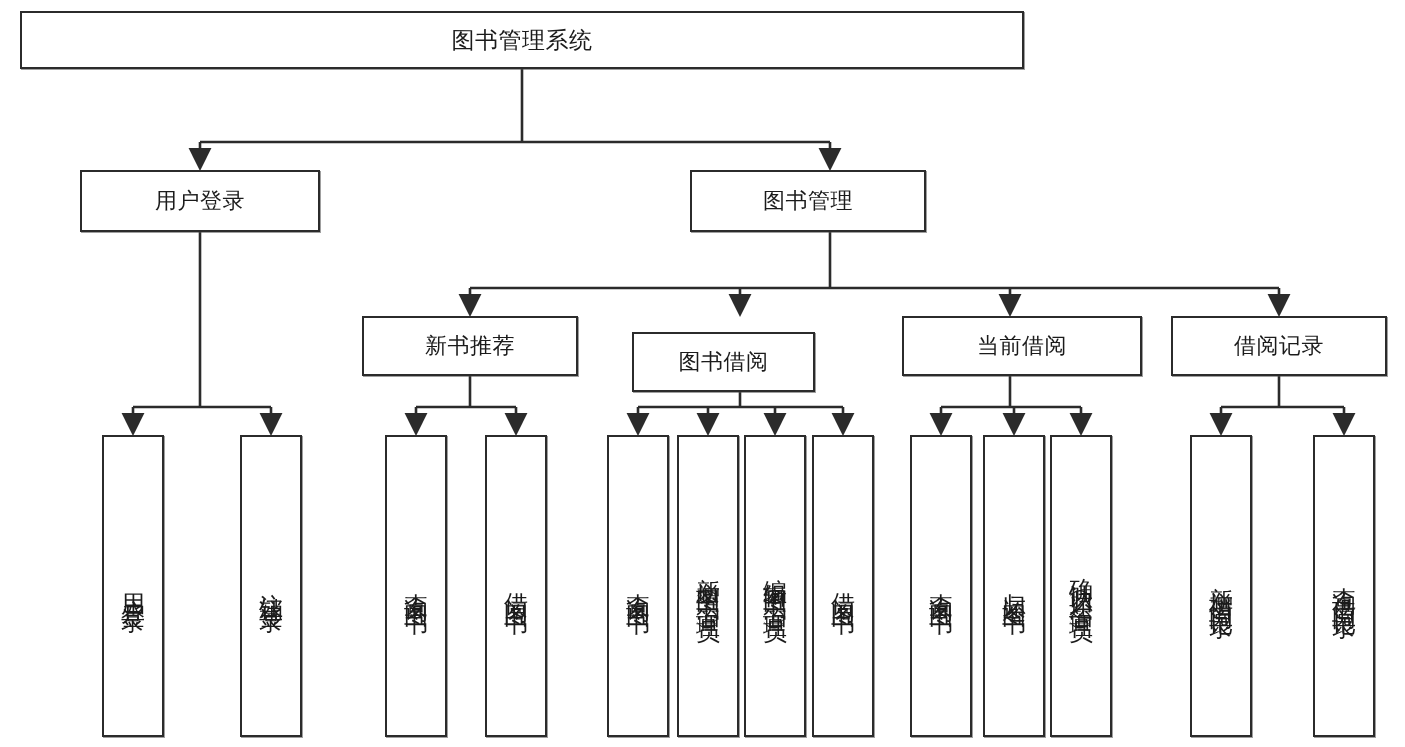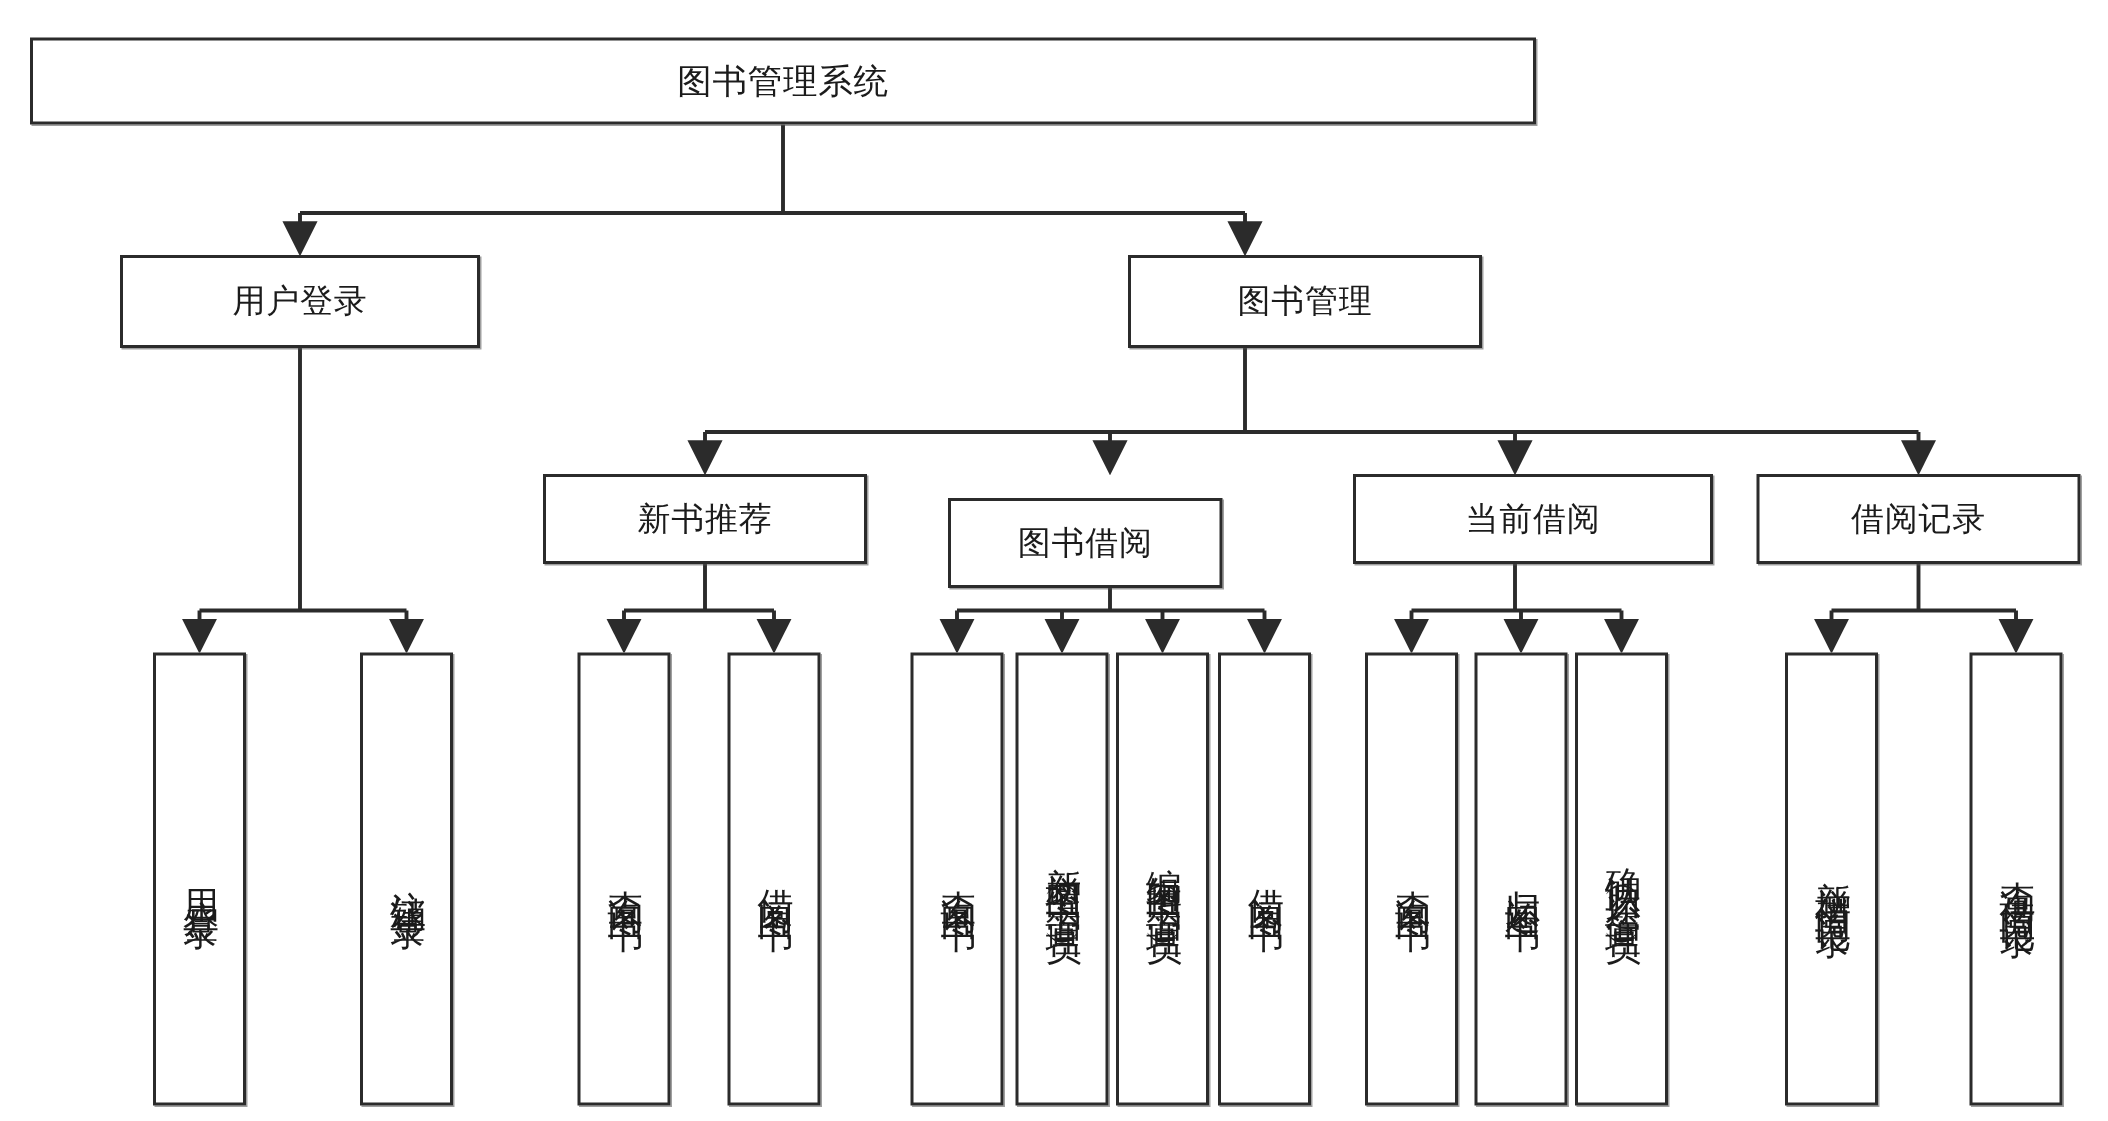--- a/index.html
+++ b/index.html
@@ -101,27 +101,27 @@
         <path d="M 941 407 L 941 432" marker-end="url(#arrow)"></path>
         <path d="M 1014 407 L 1014 432" marker-end="url(#arrow)"></path>
         <path d="M 1081 407 L 1081 432" marker-end="url(#arrow)"></path>
         <path d="M 1279 376 L 1279 407"></path>
         <path d="M 1221 407 L 1344 407"></path>
         <path d="M 1221 407 L 1221 432" marker-end="url(#arrow)"></path>
         <path d="M 1344 407 L 1344 432" marker-end="url(#arrow)"></path>
       </g>
   </svg>
   <div id="nodes">
-      <div class="node root" style="left: 20px; top: 11px; width: 1004px; height: 58px; margin-top: 14px;">
+      <div class="node root" style="left: 20px; top: 11px; width: 1004px; height: 58px;">
         <span class="node-label">图书管理系统</span>
       </div>
       <div class="node lvl2" style="left: 80px; top: 170px; width: 240px; height: 62px;">
         <span class="node-label">用户登录</span>
       </div>
-      <div class="node lvl2" style="left: 752px; top: 170px; width: 236px; height: 62px;">
+      <div class="node lvl2" style="left: 690px; top: 170px; width: 236px; height: 62px;">
         <span class="node-label">图书管理</span>
       </div>
       <div class="node lvl2" style="left: 362px; top: 316px; width: 216px; height: 60px; align-items: center;">
         <span class="node-label">新书推荐</span>
       </div>
       <div class="node lvl2" style="left: 632px; top: 332px; width: 183px; height: 60px;">
         <span class="node-label">图书借阅</span>
       </div>
       <div class="node lvl2" style="left: 902px; top: 316px; width: 240px; height: 60px;">
         <span class="node-label">当前借阅</span>

